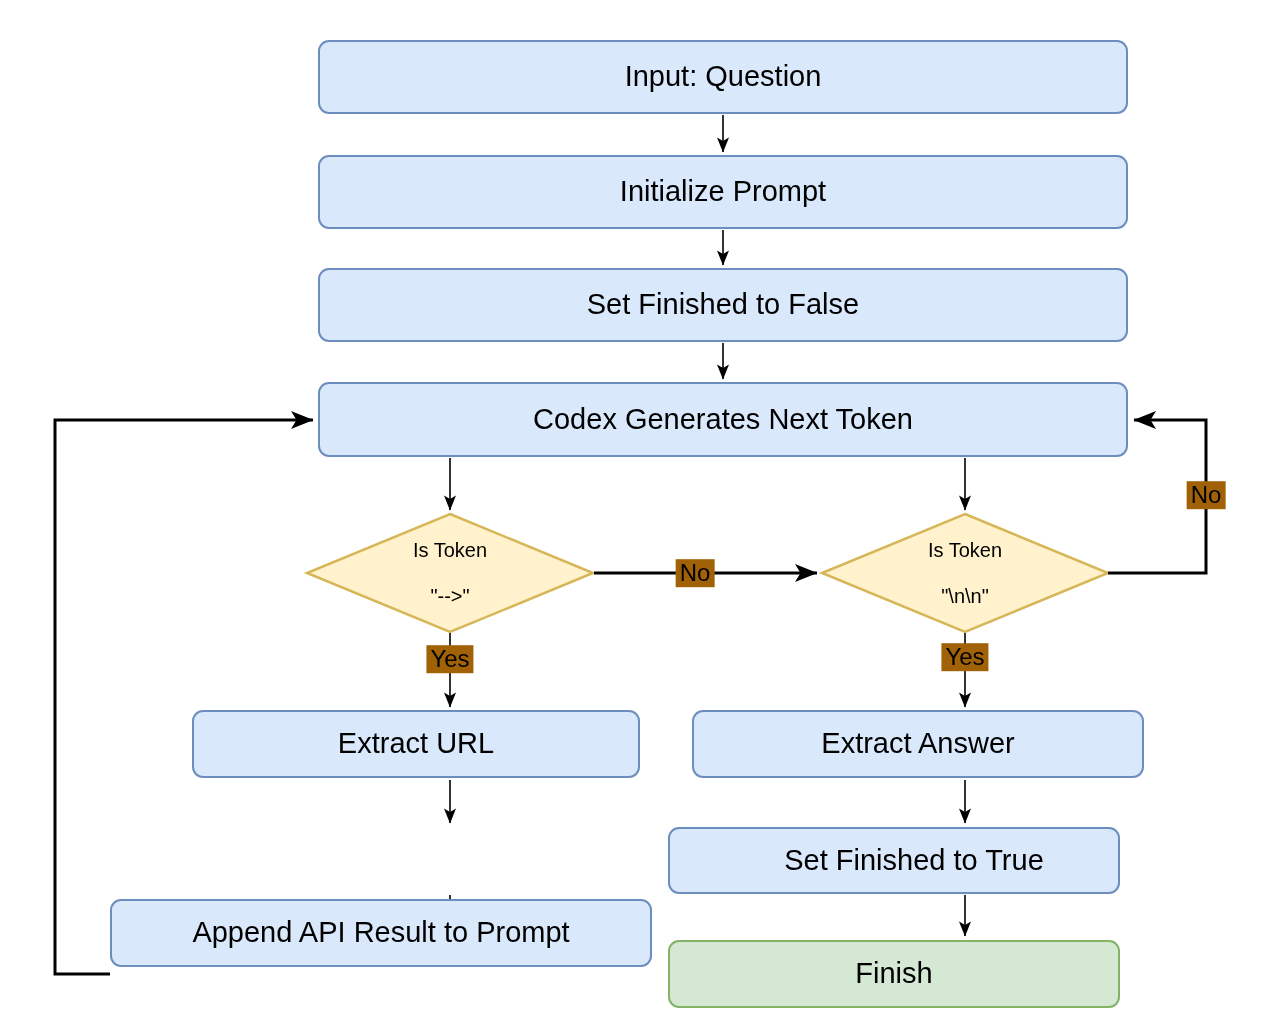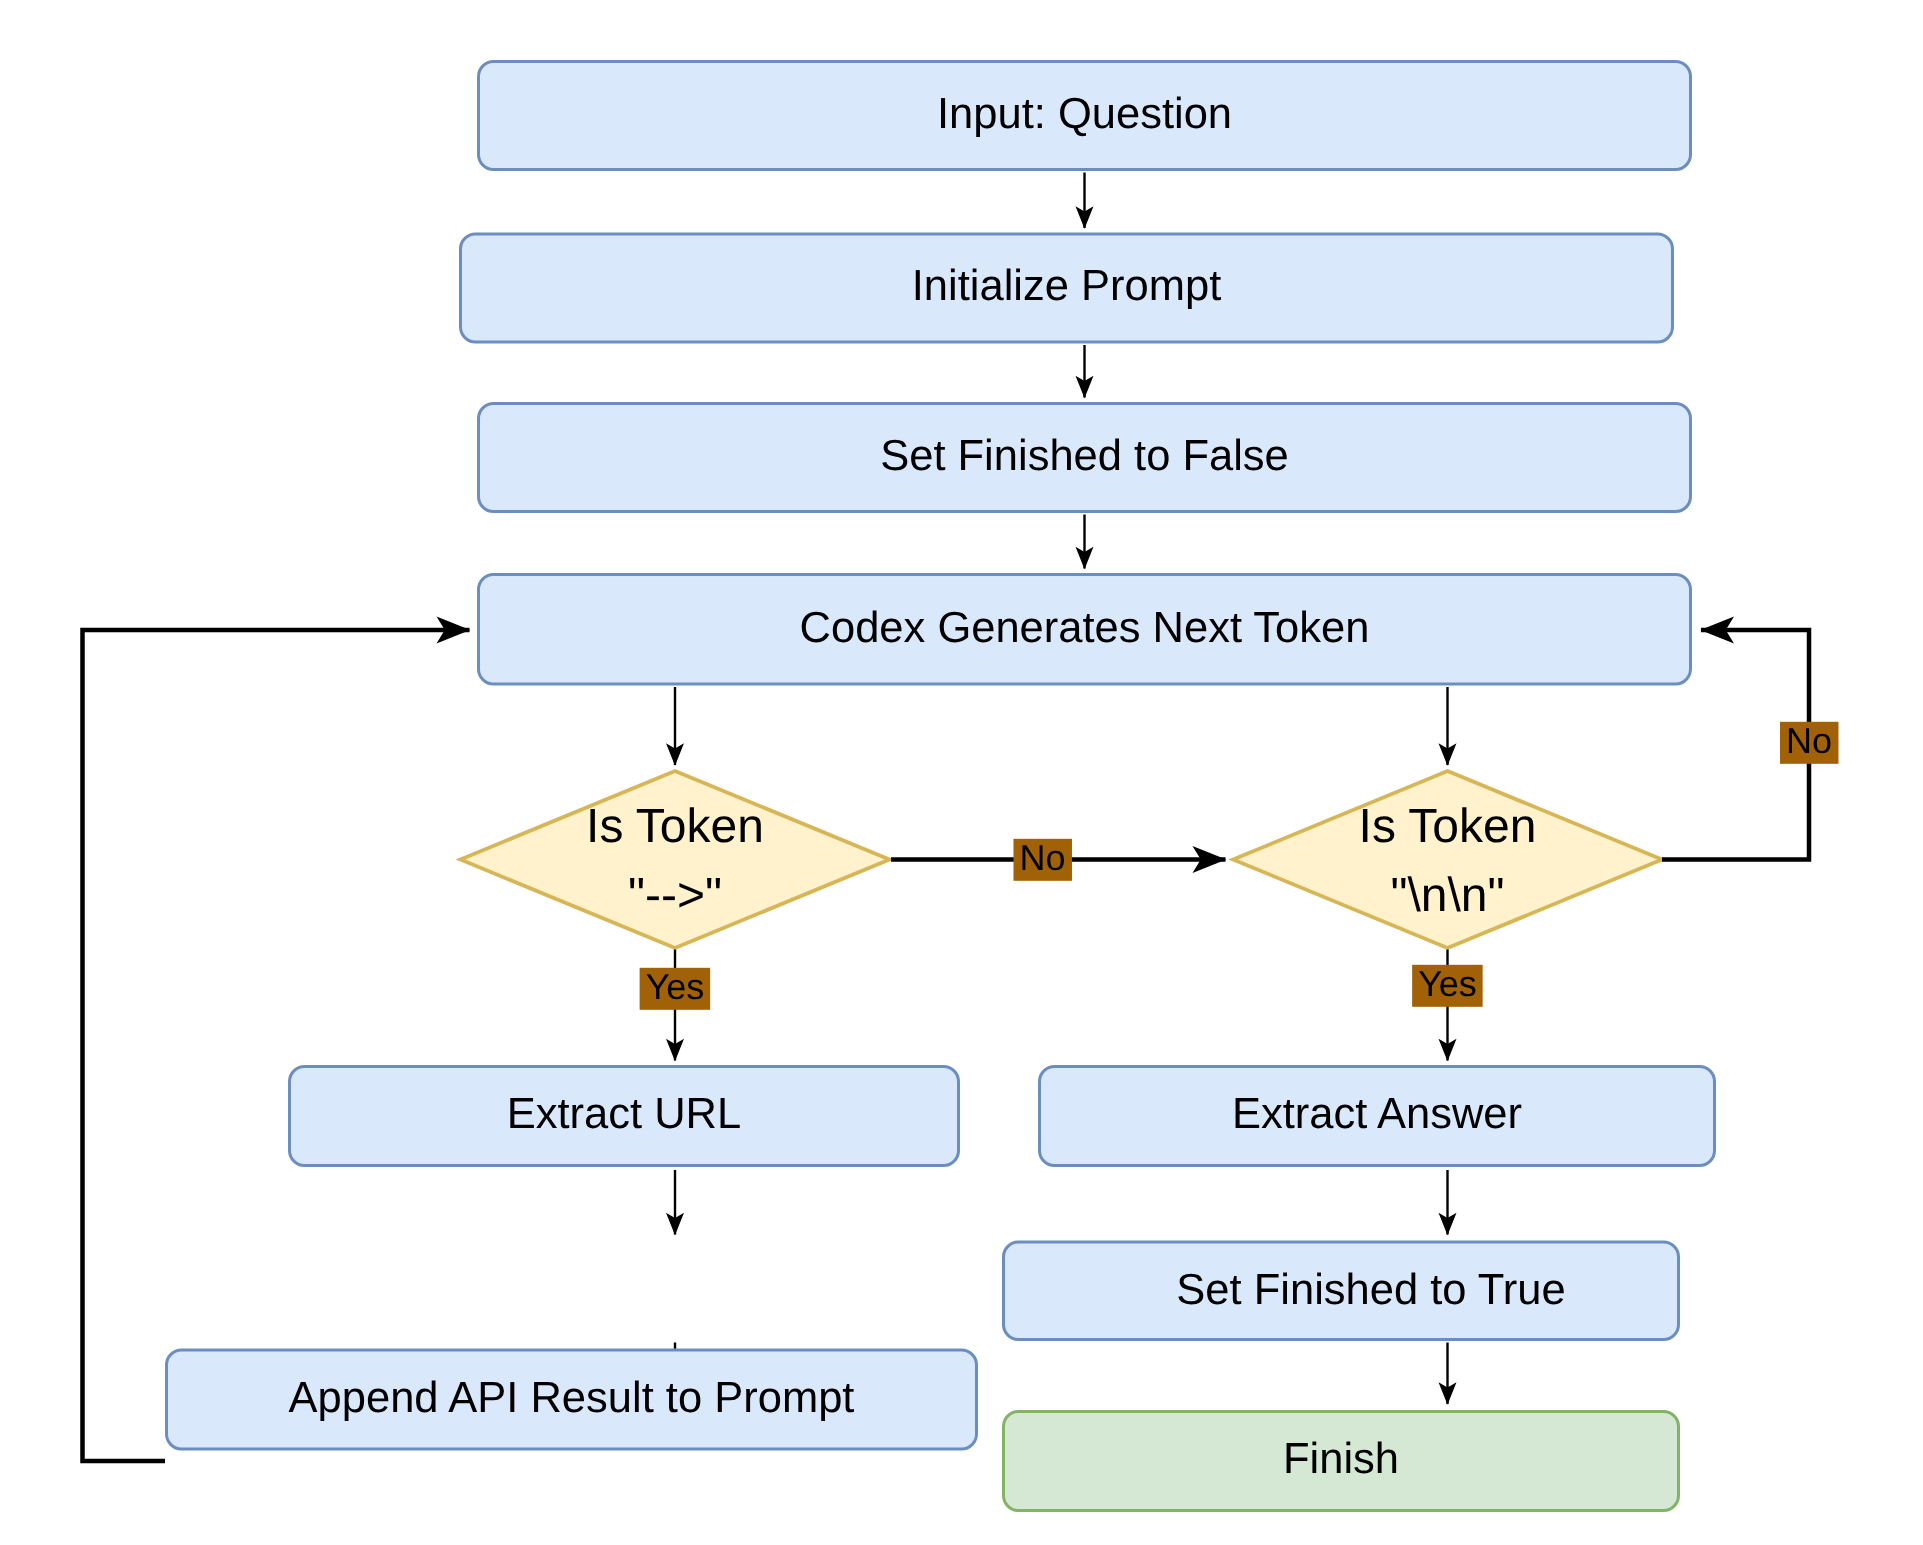--- a/index.html
+++ b/index.html
@@ -46,21 +46,21 @@
     text-align: center;
   }
   .node.terminal {
     background: var(--terminal-fill, #d5e8d4);
     border-color: var(--terminal-border, #82b366);
   }
   .diamond-label {
     position: absolute;
     transform: translate(-50%, -50%);
     text-align: center;
-    font-size: 32px;
+    font-size: 20px;
     line-height: 46px;
     white-space: nowrap;
   }
   .edge-label {
     position: absolute;
     transform: translate(-50%, -50%);
     background: #a16207;
     padding: 0 4px;
     font-size: 24px;
     line-height: 1.15;
@@ -97,21 +97,21 @@
     <path class="edge thin" d="M450 895 V936" marker-end="url(#ah)"></path>
     <path class="edge thin" d="M965 895 V936" marker-end="url(#ah)"></path>
 
     <path class="edge thick" d="M594 573 H817" marker-end="url(#ahb)"></path>
     <path class="edge thick" d="M1108 573 H1206 V420 H1134" marker-end="url(#ahb)"></path>
     <path class="edge thick" d="M110 974 H55 V420 H313" marker-end="url(#ahb)"></path>
   </svg>
 
   <div class="node" style="left:318px; top:40px; width:810px; height:74px;">Input: Question</div>
 
-  <div class="node" style="left:306px; top:155px; width:810px; height:74px;">Initialize Prompt</div>
+  <div class="node" style="left:318px; top:155px; width:810px; height:74px;">Initialize Prompt</div>
 
   <div class="node" style="left:318px; top:268px; width:810px; height:74px;">Set Finished to False</div>
 
   <div class="node" style="left:192px; top:710px; width:448px; height:68px;">Extract URL</div>
 
   <div class="node" style="left:318px; top:382px; width:810px; height:75px;">Codex Generates Next Token</div>
 
 
   <div class="node" style="left:110px; top:899px; width:542px; height:68px;">Append API Result to Prompt</div>
 

